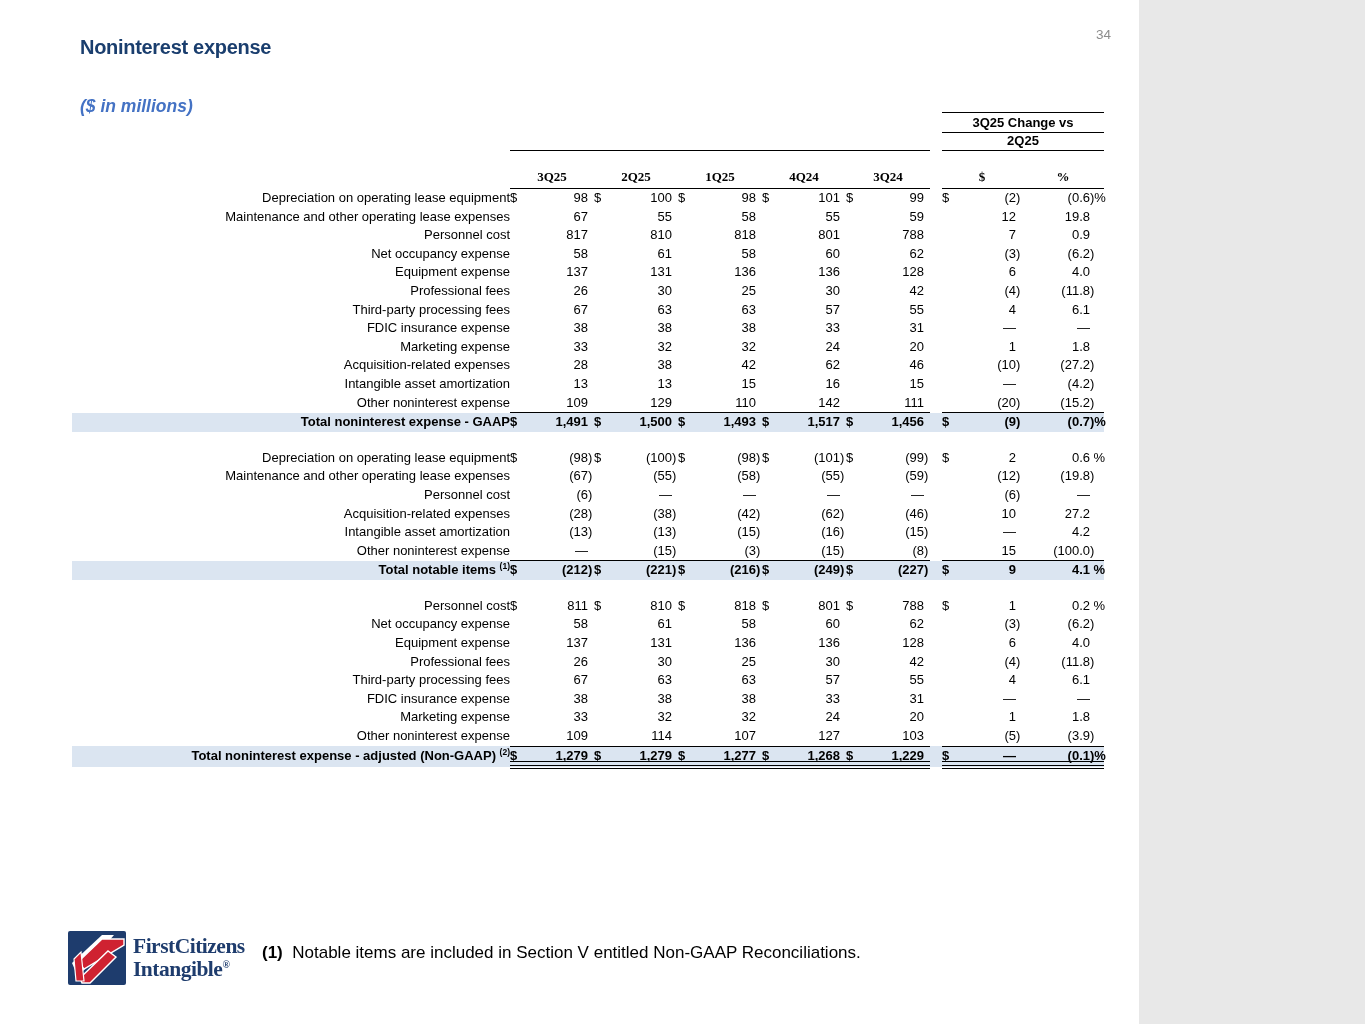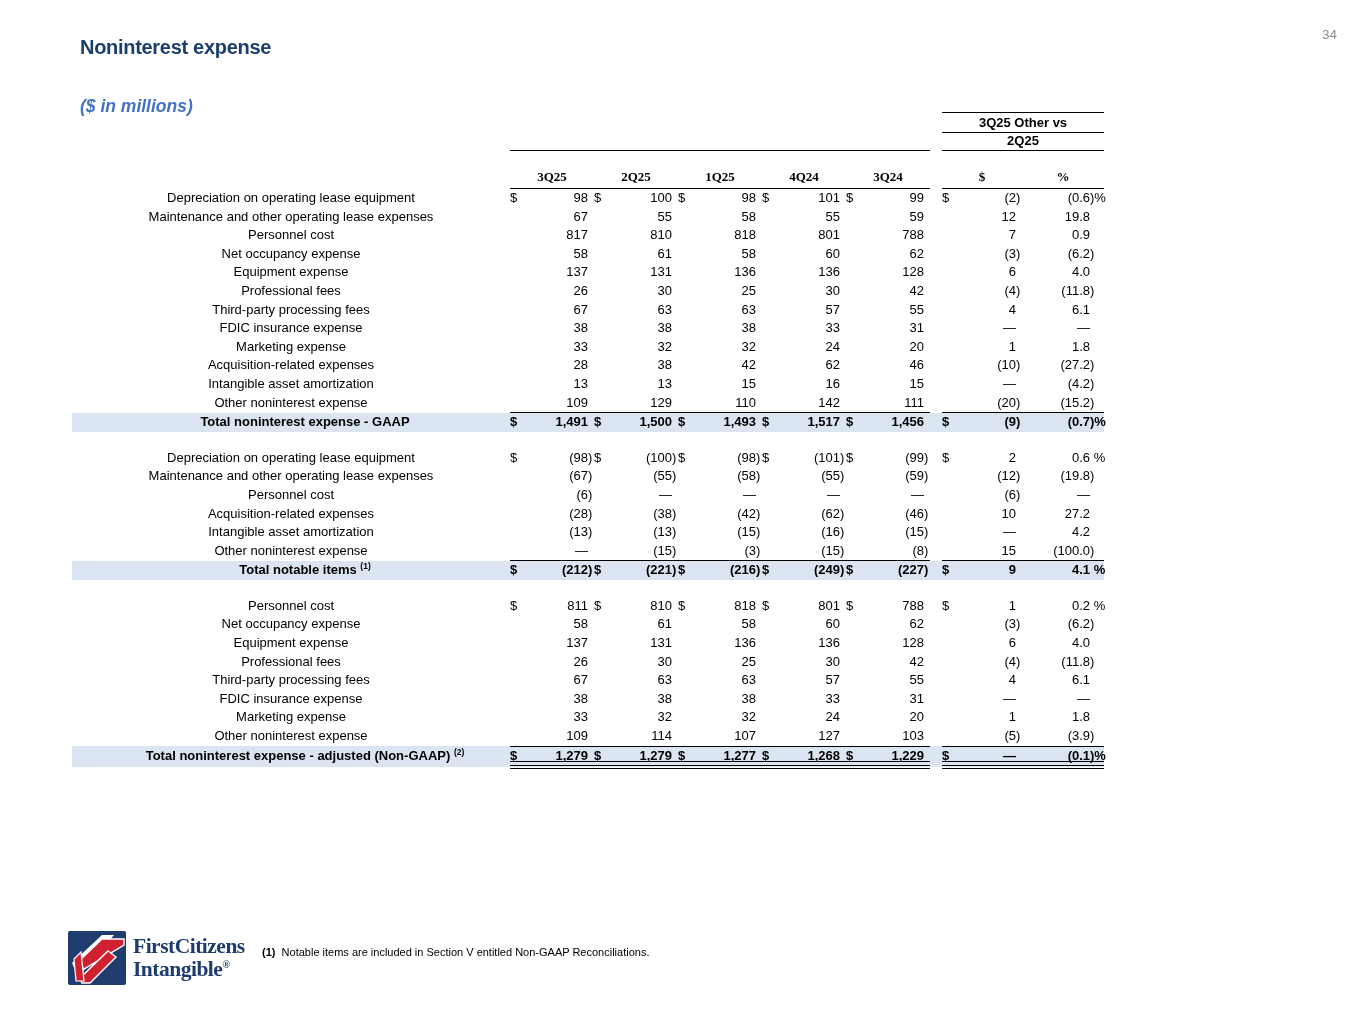--- a/index.html
+++ b/index.html
@@ -5,54 +5,54 @@
   :root{
     --navy:#1a3e6e;
     --blue:#4472c4;
     --hl:#dbe5f1;
     --gray:#8c8c8c;
     --lred:#cf2231;
     --lblue:#1e3c6d;
   }
   html,body{margin:0;padding:0;background:#e8e8e8;}
   .slide{
-    position:relative;width:1365px;height:1024px;background:#ffffff;
+    position:relative;width:1139px;height:1024px;background:#ffffff;
     font-family:"Liberation Sans","DejaVu Sans",sans-serif;color:#000;overflow:hidden;
   }
   .page-num{position:absolute;top:27px;right:28px;font-size:13.5px;color:var(--gray);}
   .title{position:absolute;left:80px;top:36px;margin:0;font-size:20px;font-weight:bold;color:var(--navy);letter-spacing:-0.3px;}
   .subtitle{position:absolute;left:80px;top:96px;font-size:17.5px;font-weight:bold;font-style:italic;color:var(--blue);}
 
   table.fin{position:absolute;left:72px;top:112px;width:1032px;border-collapse:collapse;table-layout:fixed;font-size:13px;}
   table.fin td{padding:0;height:18.6px;line-height:18.6px;white-space:nowrap;vertical-align:middle;}
   tr.h1 td{height:17px;line-height:14px;}
   tr.h2 td{height:15px;line-height:14px;}
   tr.h3 td{height:33px;font-family:Liberation Serif, serif;}
   .hd{font-weight:bold;text-align:center;vertical-align:bottom !important;padding-bottom:4px !important;line-height:14px !important;}
   .chg-top{border-top:1.5px solid #000;border-bottom:1.3px solid #000;padding-bottom:2px !important;}
   .chg-mid{border-bottom:1.5px solid #000;padding-bottom:2px !important;}
   .pline{border-bottom:1.5px solid #000;}
   .u{border-bottom:1.5px solid #000;}
   td.sym{text-align:left;padding-left:3px;}
   td.val{text-align:right;}
-  td.label{text-align:center;padding-left:8px;}
+  td.label{text-align:right;padding-left:8px;}
   .hang{display:inline-block;text-align:left;}
   .h5{width:6px;}
   .h14{width:14px;}
   tr.total{font-weight:bold;background:var(--hl);}
   tr.total td.label{padding-left:28px;}
   tr.rule td.n{border-bottom:1.5px solid #000;margin-top:47px;}
   tr.dbl td.n{
     border-bottom:4px double #000;
     background:linear-gradient(#000,#000) 0 calc(100% - 3px)/100% 1px no-repeat;
   }
   tr.sp td{height:17px;background:#fff;}
   table.fin sup{font-size:8.5px;line-height:0;vertical-align:super;}
 
-  .footnotes{position:absolute;left:262px;top:945px;font-size:11px;line-height:15.5px;}
+  .footnotes{position:absolute;left:262px;top:945px;font-size:17px;line-height:15.5px;}
   .fnm{font-weight:bold;}
   .logo{position:absolute;left:68px;top:931px;display:flex;align-items:center;gap:7px;}
   .logo-text{font-family:"Liberation Serif","DejaVu Serif",serif;font-weight:bold;color:var(--lblue);font-size:21.5px;line-height:23px;letter-spacing:-0.5px;}
   sup.reg{font-size:10px;vertical-align:super;line-height:0;}
 </style>
 </head>
 <body>
 
 <div class="slide">
 
@@ -75,21 +75,21 @@
         <col style="width:68px">
       <col style="width:12px">
       <col style="width:16px">
         <col style="width:64px">
       <col style="width:82px">
     </colgroup>
     <thead>
       <tr class="h1">
         <td colspan="11"></td>
         <td></td>
-        <td colspan="3" class="hd chg-top">3Q25 Other vs</td>
+        <td colspan="3" class="hd chg-top">3Q25 Change vs</td>
       </tr>
       <tr class="h2">
         <td></td>
         <td colspan="10" class="pline"></td>
         <td></td>
         <td colspan="3" class="hd chg-mid">2Q25</td>
       </tr>
       <tr class="h3">
         <td></td>
         <td colspan="2" class="hd u">3Q25</td>

